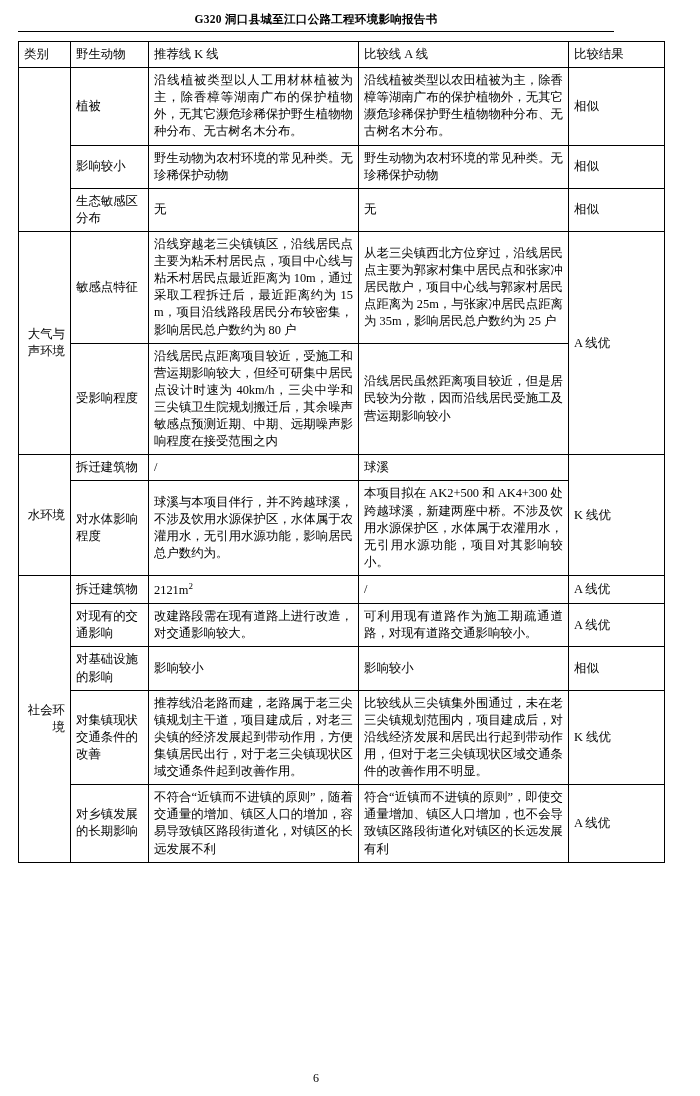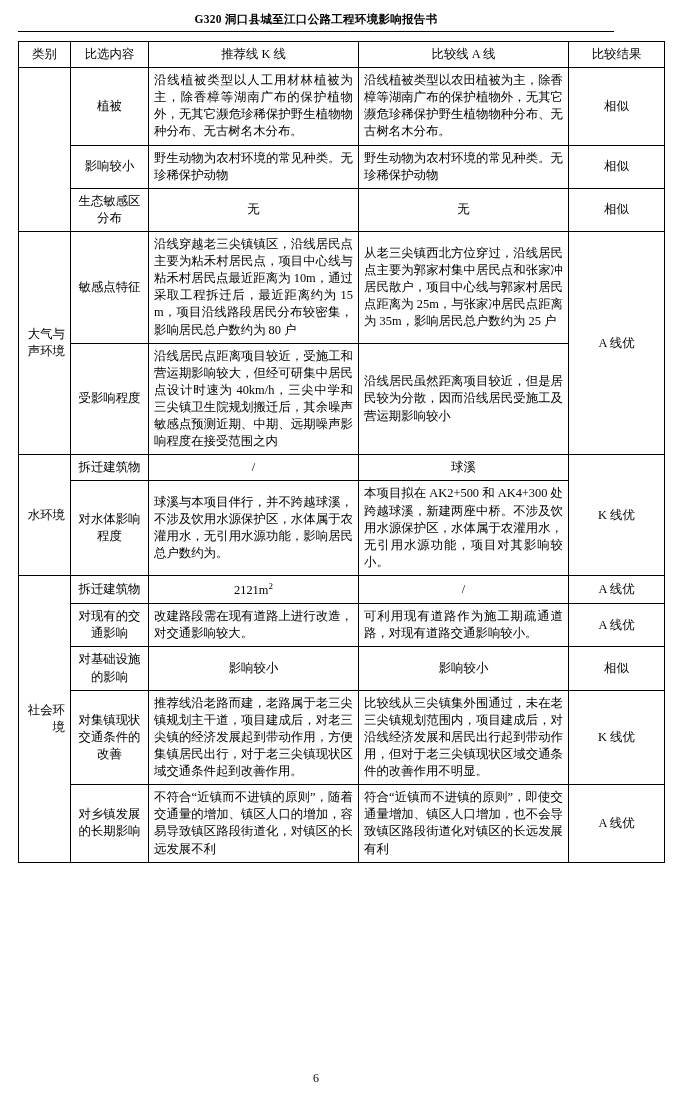--- a/index.html
+++ b/index.html
@@ -44,32 +44,31 @@
     line-height: 1.38;
     vertical-align: middle;
     word-break: break-all;
   }
   .c-cat   { width: 52px; }
   .c-item  { width: 78px; }
   .c-k     { width: 210px; }
   .c-a     { width: 210px; }
   .c-res   { width: 96px; }
 
-  .center { text-align: center; }
+  .center { }
   .just {
     text-align: justify;
     text-align-last: left;
   }
   .cat-cell {
     text-align: right;
     font-size: 12.6px;
     line-height: 1.45;
   }
   .hdr td {
-    text-align: center;
     font-size: 12.6px;
     padding: 6px 4px;
   }
   sup { font-size: 9px; vertical-align: super; }
   .footer {
     margin-top: auto;
     text-align: center;
     font-size: 12px;
     padding-top: 14px;
   }
@@ -85,21 +84,21 @@
     <colgroup>
       <col class="c-cat">
         <col class="c-item">
         <col class="c-k">
         <col class="c-a">
         <col class="c-res">
     </colgroup>
     <tbody>
       <tr class="hdr">
         <td>类别</td>
-        <td>比选内容</td>
+        <td>野生动物</td>
         <td>推荐线 K 线</td>
         <td>比较线 A 线</td>
         <td>比较结果</td>
       </tr>
     </tbody>
     <tbody id="table-body">
         <tr>
           <td class="cat-cell" rowspan="3"></td>
           <td class="center">植被</td>
           <td class="just">沿线植被类型以人工用材林植被为主，除香樟等湖南广布的保护植物外，无其它濒危珍稀保护野生植物物种分布、无古树名木分布。</td>

